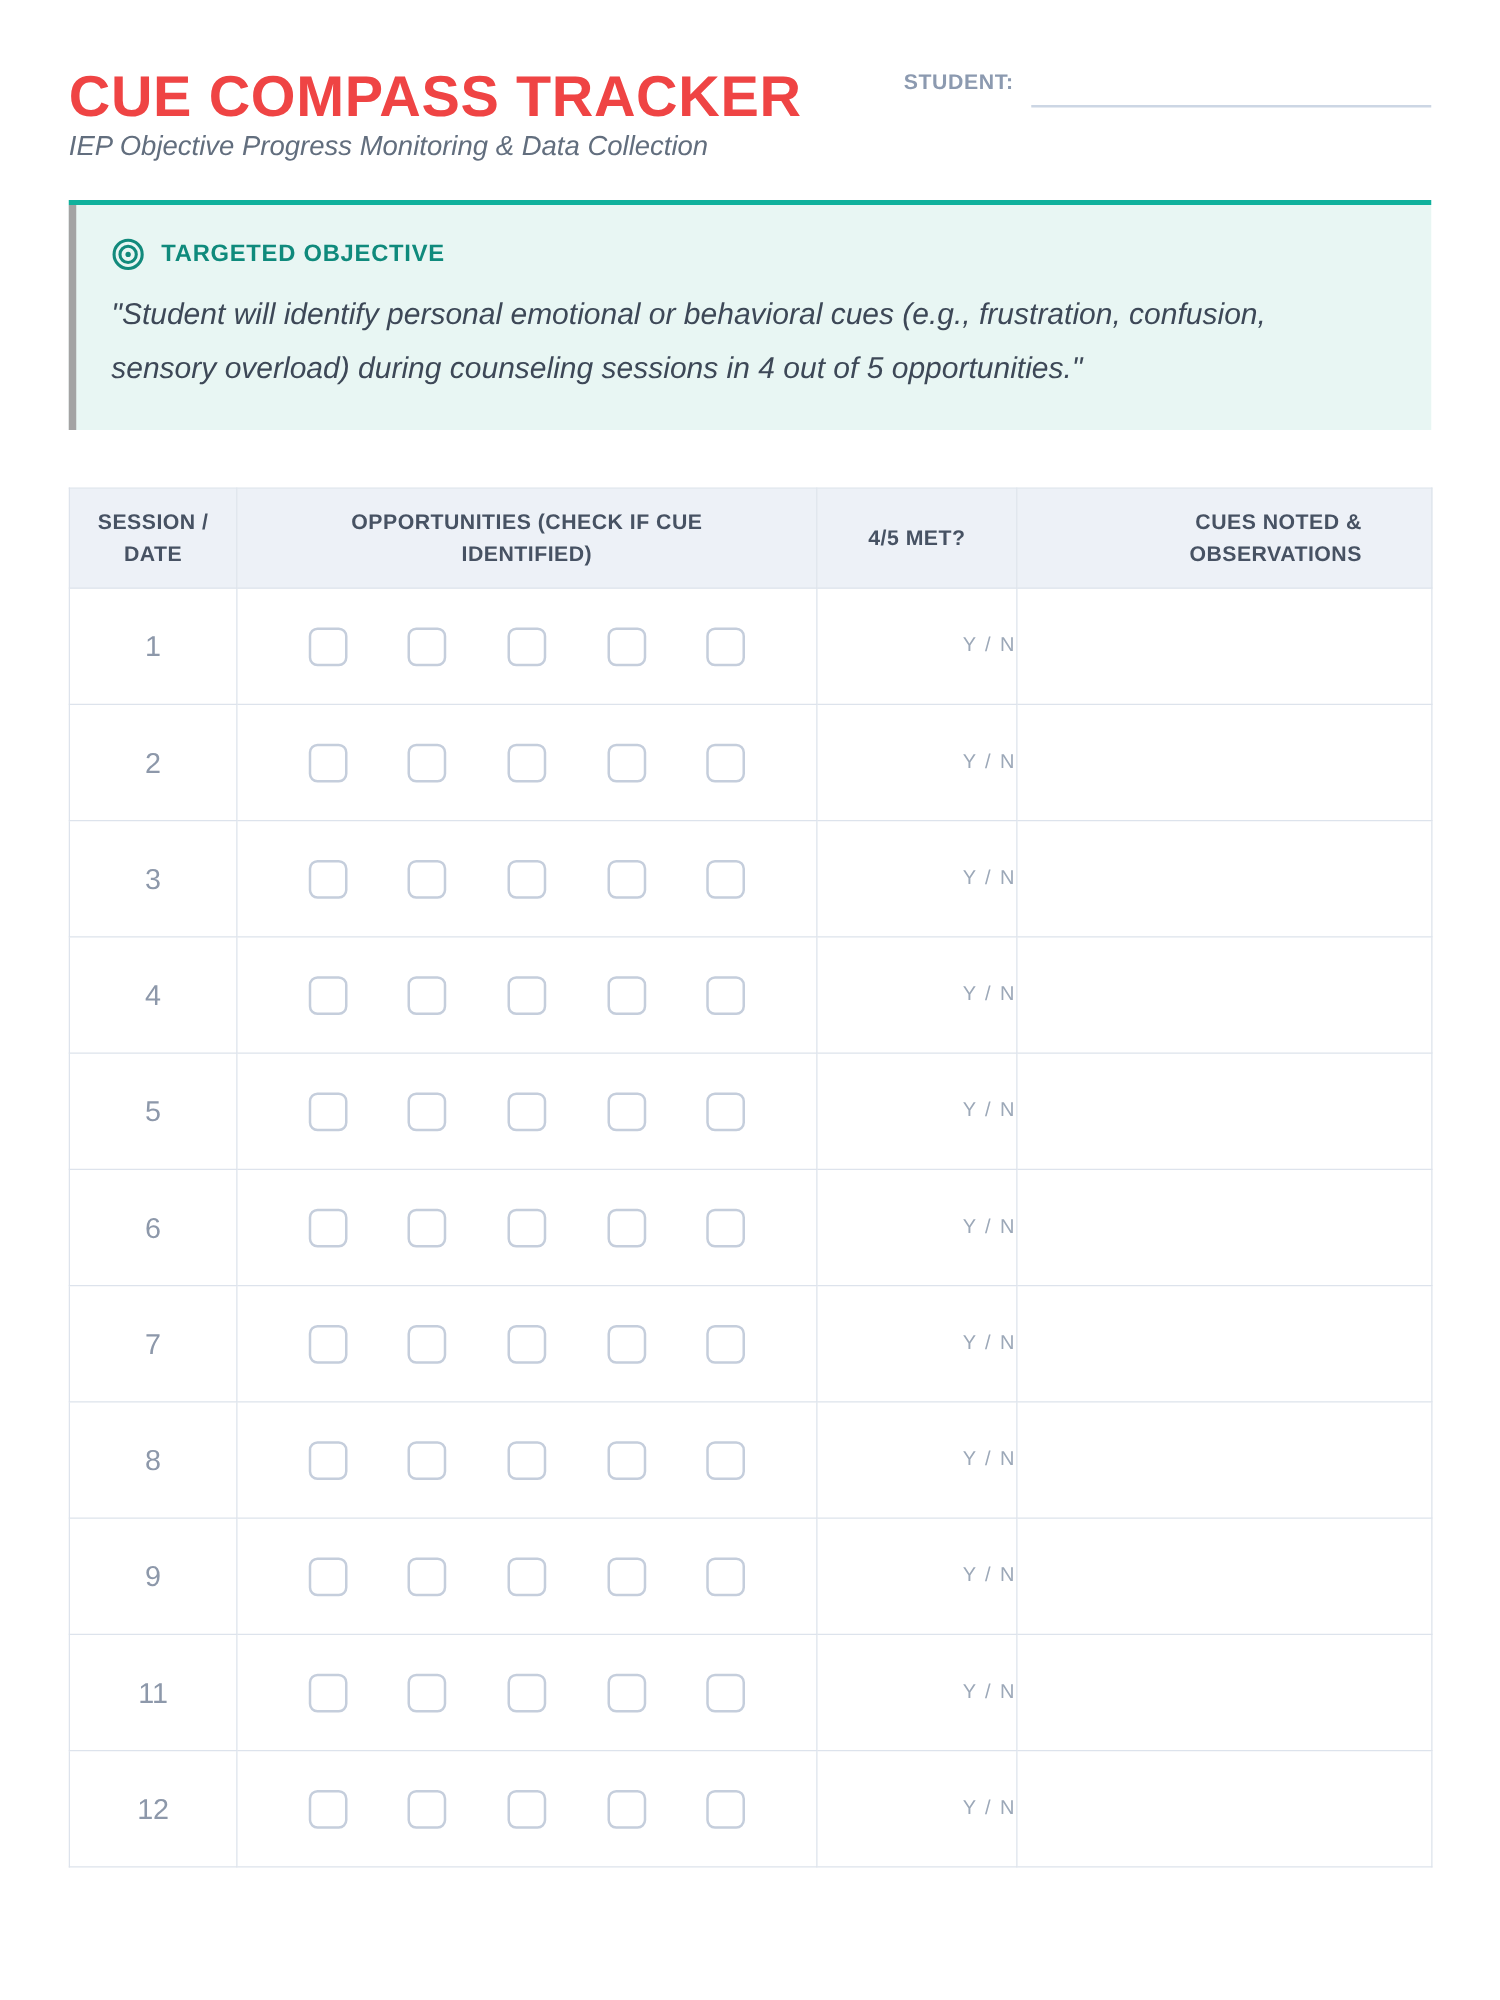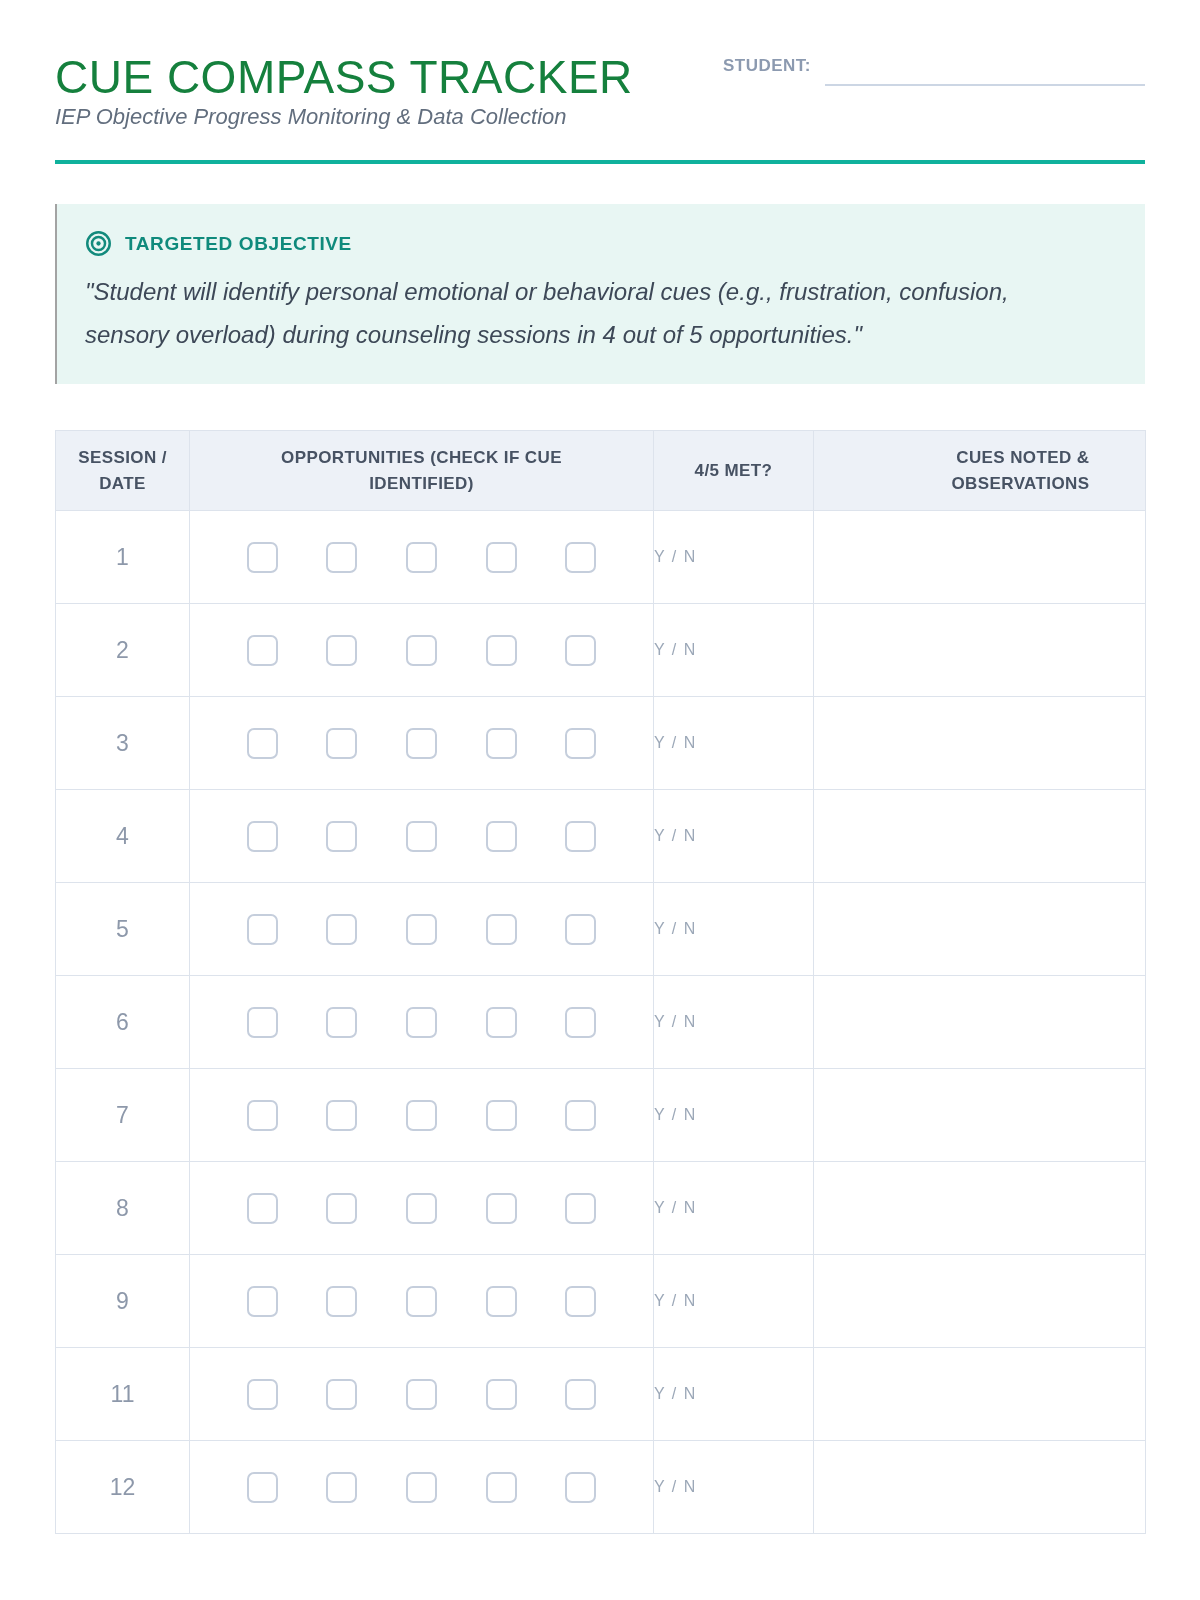--- a/index.html
+++ b/index.html
@@ -6,43 +6,43 @@
   html,body { background:#ffffff; }
   .sheet {
     position:relative; width:1200px; height:1600px; overflow:hidden;
     background:#ffffff; font-family:"Liberation Sans", sans-serif;
   }
   .inner { padding:50px 55px 0 55px; }
 
   
   .top { display:flex; justify-content:space-between; align-items:flex-start; }
   .title {
-    font-size:46px; font-weight:400; letter-spacing:0.5px;
-    color:#15803d;
+    font-size:46px; font-weight:700; letter-spacing:0.5px;
+    color:#ef4444;
   }
   .subtitle {
     font-size:22px; font-style:italic; color:#626e7e;
   }
   .fields { width:460px; padding-top:6px; }
   .field-row { display:flex; align-items:flex-start; margin-bottom:16px; }
   .field-label {
     width:126px; text-align:right; font-size:17px; font-weight:bold;
     color:#8c9ab0; letter-spacing:0.5px; padding-bottom:6px;
   }
   .field-line {
     flex:1; margin-left:14px; height:30px;
     border-bottom:2px solid #ccd6e4;
   }
 
   .rule { margin-top:30px; height:4px; background:#0fb19c; }
 
   
   .objective {
-    margin-top:40px; background:#e8f6f3;
-    border-left:2px solid #a3a3a3;
+    background:#e8f6f3;
+    border-left:6px solid #a3a3a3;
     padding:26px 52px 28px 28px;
   }
   .obj-head { display:flex; align-items:center; gap:13px; }
   .obj-head .obj-title {
     font-size:19px; font-weight:bold; letter-spacing:0.6px; color:#0f8a7c;
   }
   .obj-text {
     margin-top:14px; font-size:24px; font-style:italic;
     color:#3d4857; line-height:1.78; max-width:1010px;
   }
@@ -62,21 +62,21 @@
   th.h-opps .hwrap { max-width:350px; }
   th.h-notes { text-align:left; padding-left:18px; }
   th.h-notes .hwrap { max-width:220px; text-align:right; }
 
   table.track tbody td { height:93px; vertical-align:middle; background:#ffffff; }
   td.cell-session {
     background:#f7f9fc; text-align:center;
     font-size:23px; color:#8d98aa;
   }
   td.cell-met {
-    text-align:left; font-size:16px; color:#9ca8b8; letter-spacing:1.5px;
+    text-align:right; font-size:16px; color:#9ca8b8; letter-spacing:1.5px;
   }
   .cb-row { display:flex; justify-content:space-evenly; align-items:center; padding:0 8px; }
   .cb {
     width:31px; height:31px; background:#ffffff;
     border:2px solid #c5cedc; border-radius:7px; display:inline-block;
   }
 </style>
 </head>
 <body>
 

